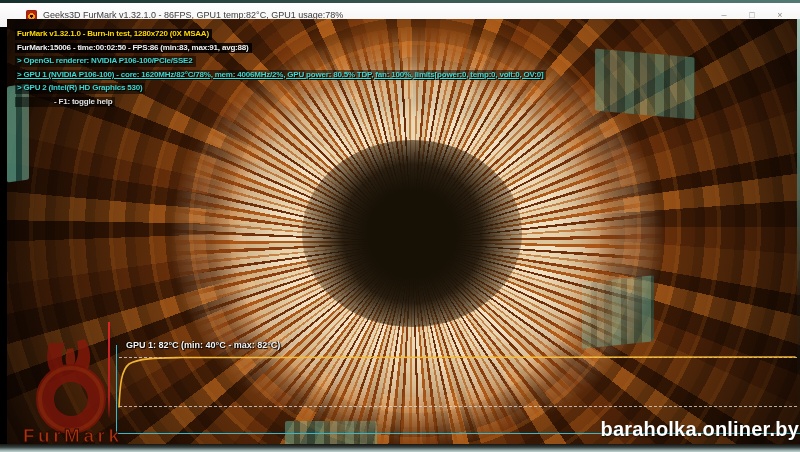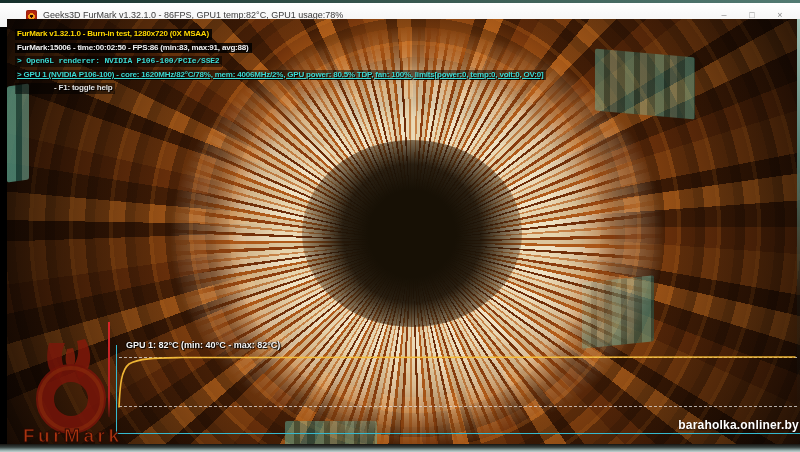--- a/index.html
+++ b/index.html
@@ -80,21 +80,21 @@
   .dash-top{top:338px;}
   .dash-bottom{top:387px;}
   .graph-label{
     position:absolute;left:119px;top:321px;font-size:9px;font-weight:bold;color:#f5f5f5;
     text-shadow:1px 1px 1px #000, -1px 0 1px #000;white-space:nowrap;text-align:center;
   }
   .curve-svg{position:absolute;left:100px;top:330px;}
   
   .logo{position:absolute;left:12px;top:308px;opacity:.85;}
   .watermark{
-    position:absolute;right:8px;top:399px;font-size:12px;font-weight:bold;color:#ffffff;
+    position:absolute;right:8px;top:399px;font-size:20px;font-weight:bold;color:#ffffff;
     text-shadow:0 1px 2px rgba(0,0,0,.8);letter-spacing:.2px;
   }
   
   .edge-right{
     position:absolute;right:0;top:19px;width:3px;height:425px;
     background:linear-gradient(180deg,#a3c4b8,#537d72 30%,rgba(30,50,45,.2) 65%,rgba(0,0,0,0));
   }
   .desktop-bottom{
     position:absolute;left:0;top:444px;width:800px;height:8px;
     background:linear-gradient(180deg,#171511,#37413f 40%,#90a5a4 75%,#c2d2d0);
@@ -123,22 +123,23 @@
   <div class="teal-patch tp" style="left:278px;top:402px;width:92px;height:26px;opacity:.6;"></div>
 
   <div class="eye">
     <div class="iris"></div>
     <div class="pupil"></div>
   </div>
 
   <div class="hud">
     <span class="hud-line"><span style="color: rgb(255, 216, 0);">FurMark v1.32.1.0 - Burn-in test, 1280x720 (0X MSAA)</span></span>
     <span class="hud-line"><span style="color: rgb(242, 242, 242);">FurMark:15006 - time:00:02:50 - FPS:86 (min:83, max:91, avg:88)</span></span>
-    <span class="hud-line dim"><span style="color: rgb(60, 216, 210); font-family: Liberation Mono, monospace;">&gt; OpenGL renderer: NVIDIA P106-100/PCIe/SSE2</span></span>
+    <span class="hud-line dim"><span style="color: rgb(60, 216, 210);">&gt; OpenGL renderer: NVIDIA P106-100/PCIe/SSE2</span></span>
     <span class="hud-line dim"><span style="color: rgb(60, 216, 210); text-decoration: underline;">&gt; GPU 1 (NVIDIA P106-100) - core: 1620MHz/82°C/78%, mem: 4006MHz/2%, GPU power: 80.5% TDP, fan: 100%, limits[power:0, temp:0, volt:0, OV:0]</span></span>
+    <span class="hud-line dim"><span style="color: rgb(60, 216, 210);">&gt; GPU 2 (Intel(R) HD Graphics 530)</span></span>
     <span class="hud-line dim"><span style="color: rgb(224, 224, 224); padding-left: 39px;">- F1: toggle help</span></span>
   </div>
 
   <div class="graph-marker-line" style="background:linear-gradient(180deg,#d8262a,#b01e20 80%,rgba(120,20,20,.3));"></div>
   <div class="graph-axis-left" style="background:#35b9cf;"></div>
   <div class="graph-axis-bottom" style="background:#35b9cf;"></div>
   <div class="dash-line dash-top"></div>
   <div class="dash-line dash-bottom"></div>
   <svg class="curve-svg" width="695" height="86" viewBox="0 0 695 86">
     <path d="M12,58 C13,42 13,22 22,15 C32,9 50,9 75,8.5 L688,8" fill="none" stroke="#f7bd38" stroke-width="1.6" stroke-linecap="round" opacity="0.95"></path>

